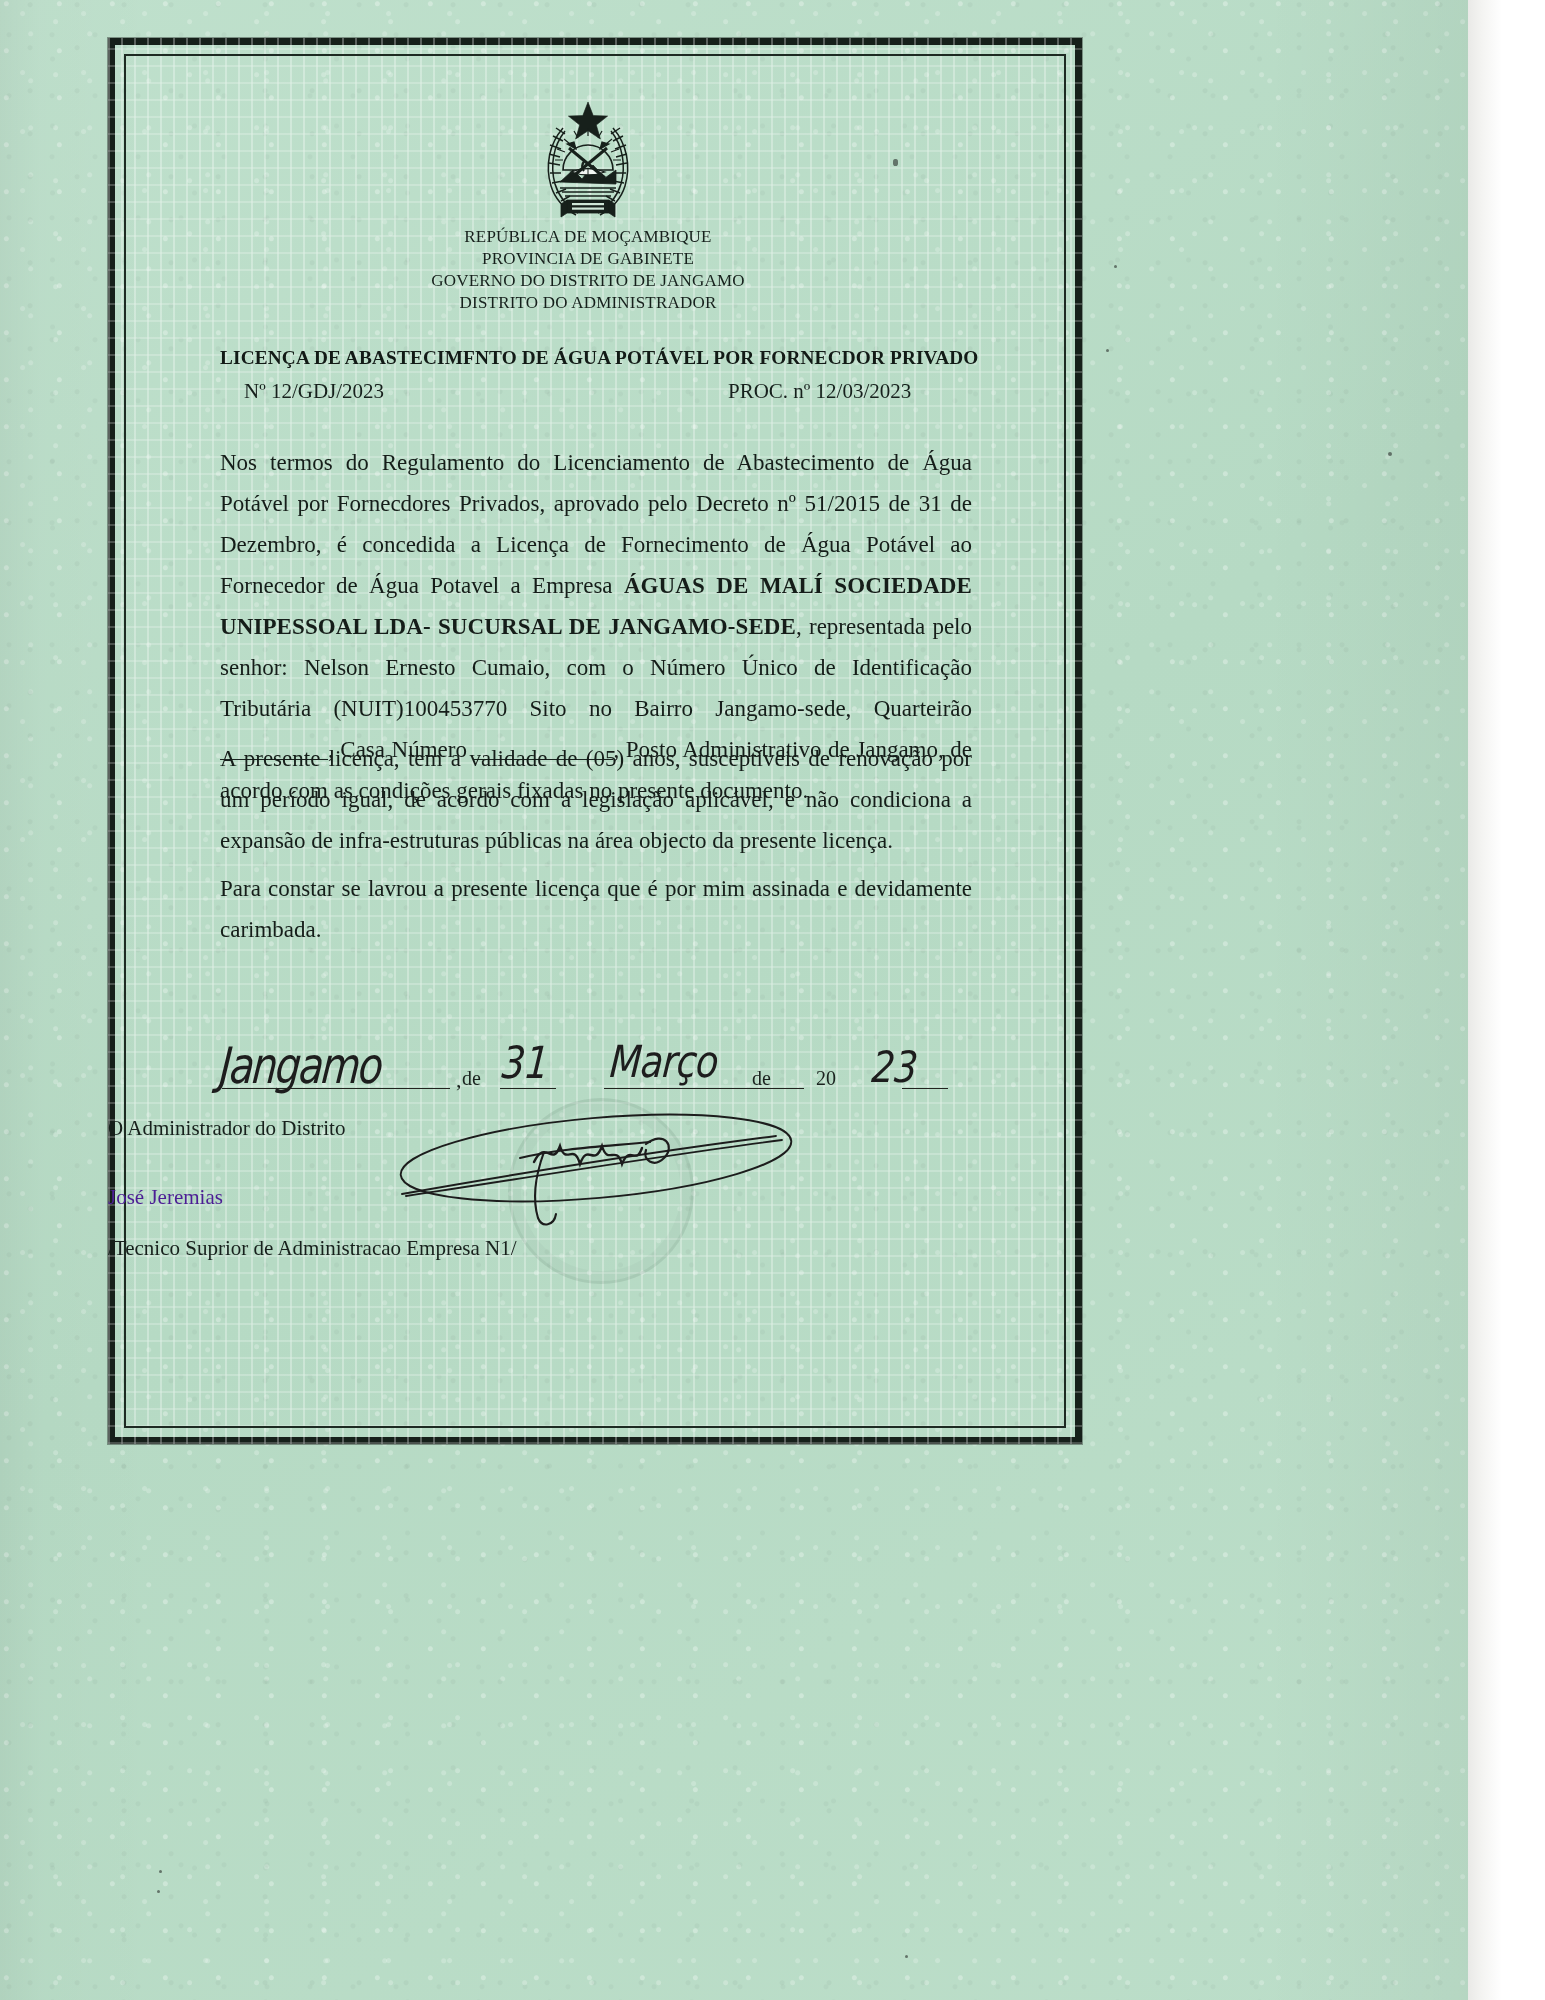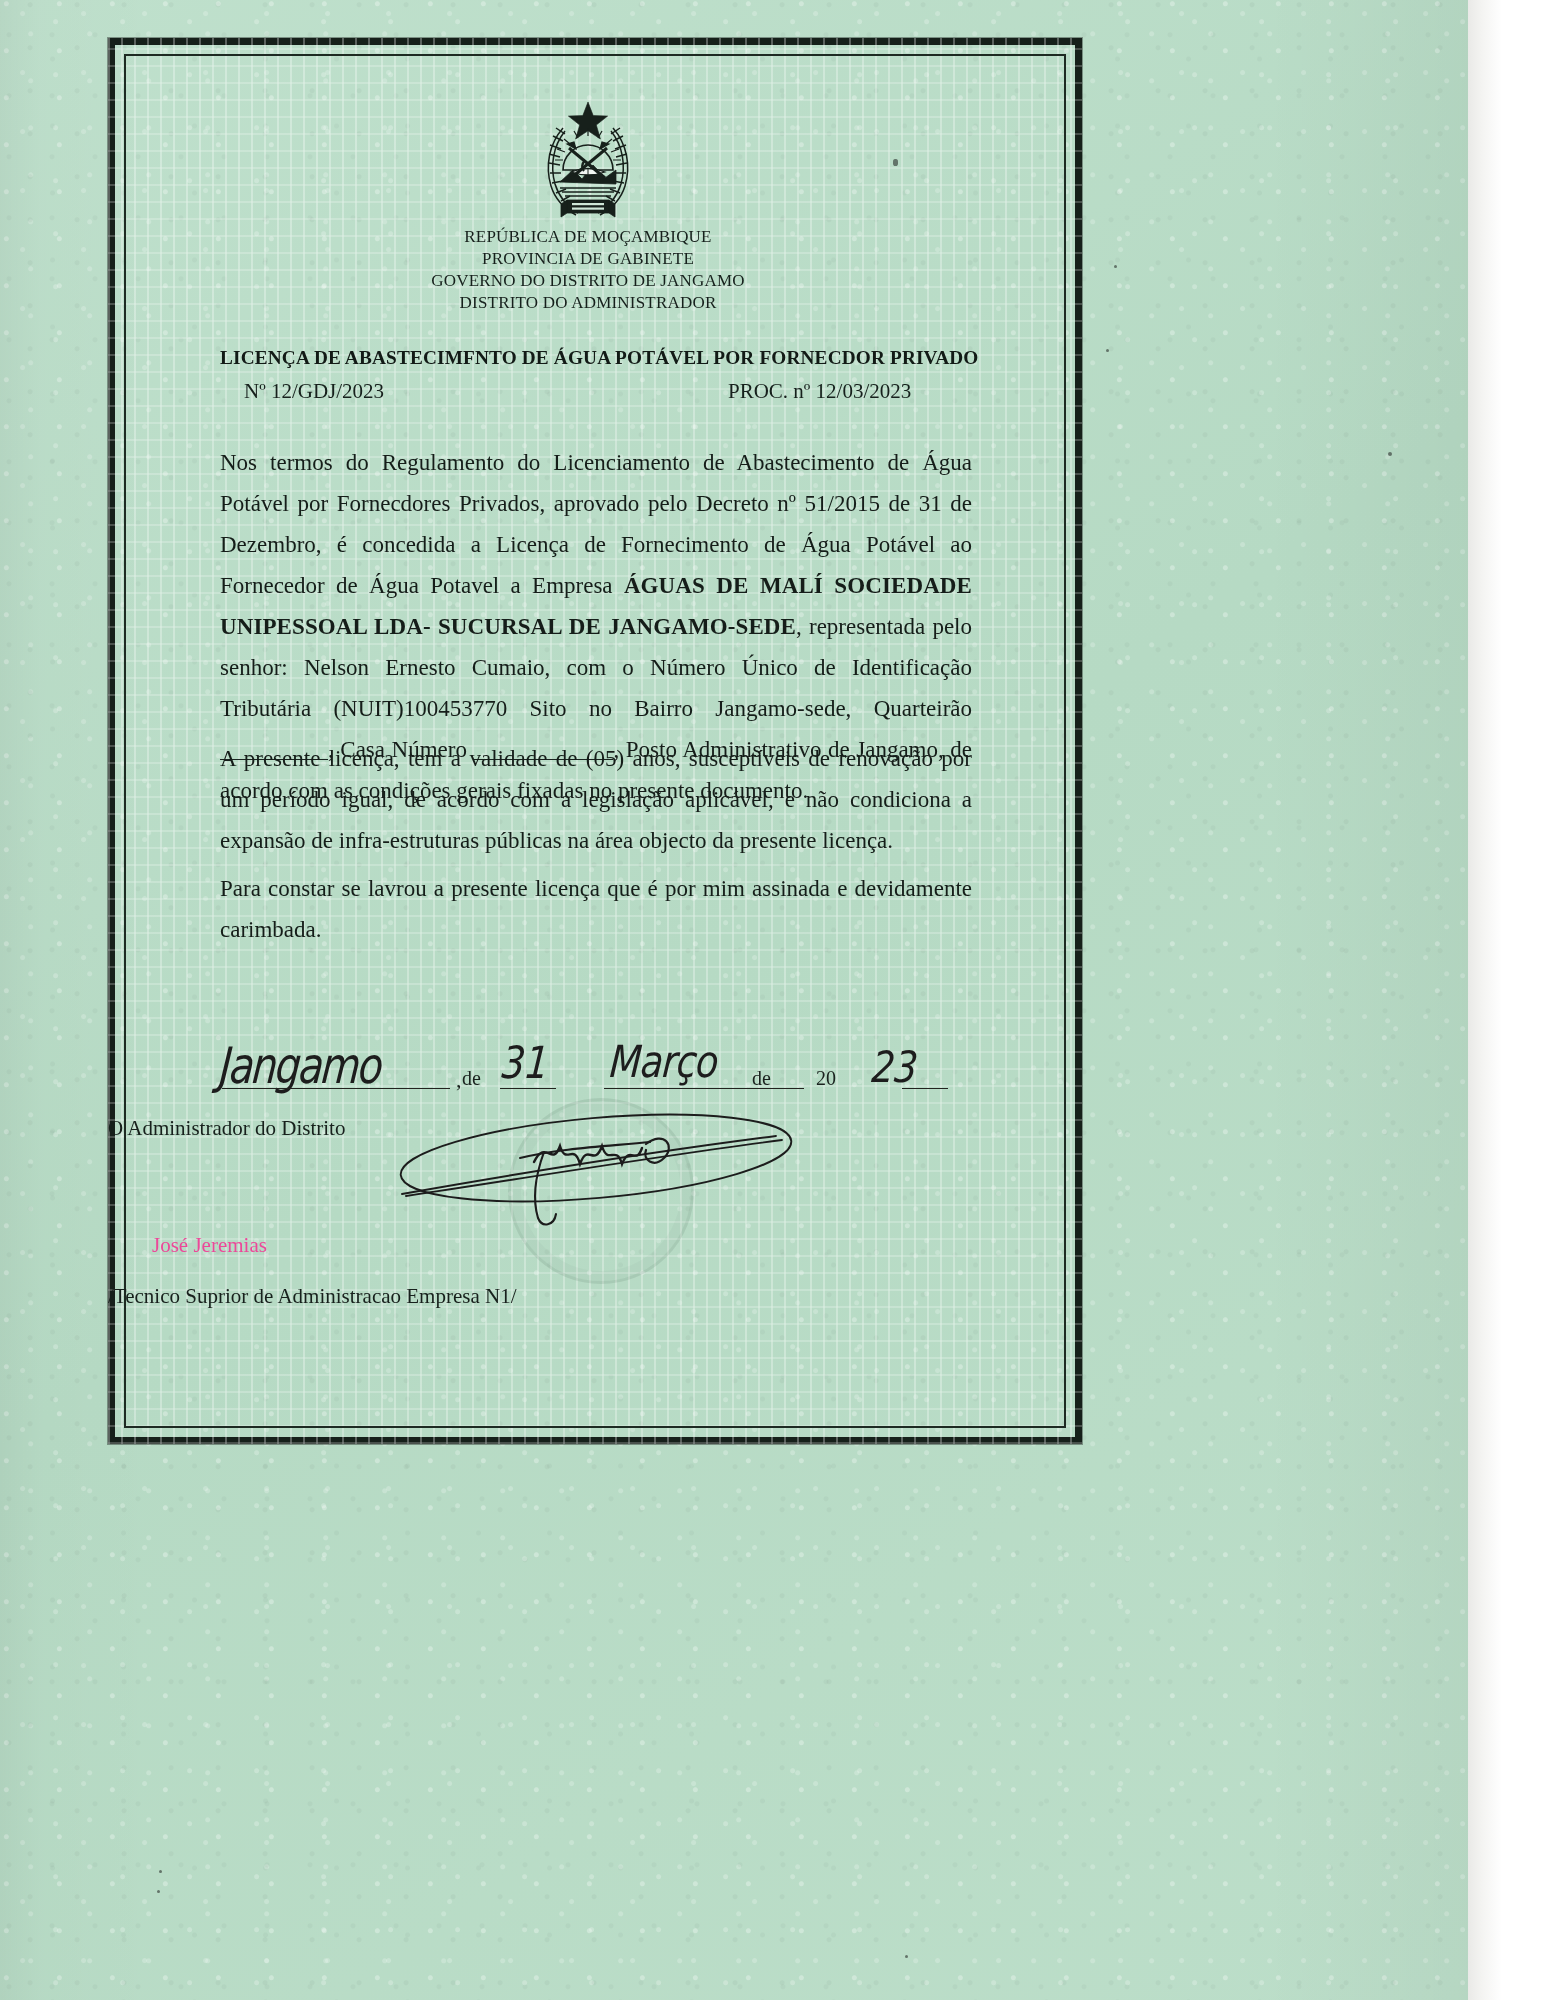--- a/index.html
+++ b/index.html
@@ -234,25 +234,24 @@
     text-align: left;
   }
   #sig-role {
     position: relative;
     font-size: 21px;
     color: #17201c;
     z-index: 3;
   }
   #sig-name {
     position: relative;
-    margin-top: 92px;
+    margin-top: 44px;
     font-size: 21px;
-    color: #ec4899;
+    color: #4c1d95;
     z-index: 3;
-    padding-left: 44px;
   }
   #sig-title {
     position: relative;
     margin-top: 26px;
     font-size: 21px;
     color: #17201c;
   }
   #sig-scribble {
     position: absolute;
     left: 276px;

